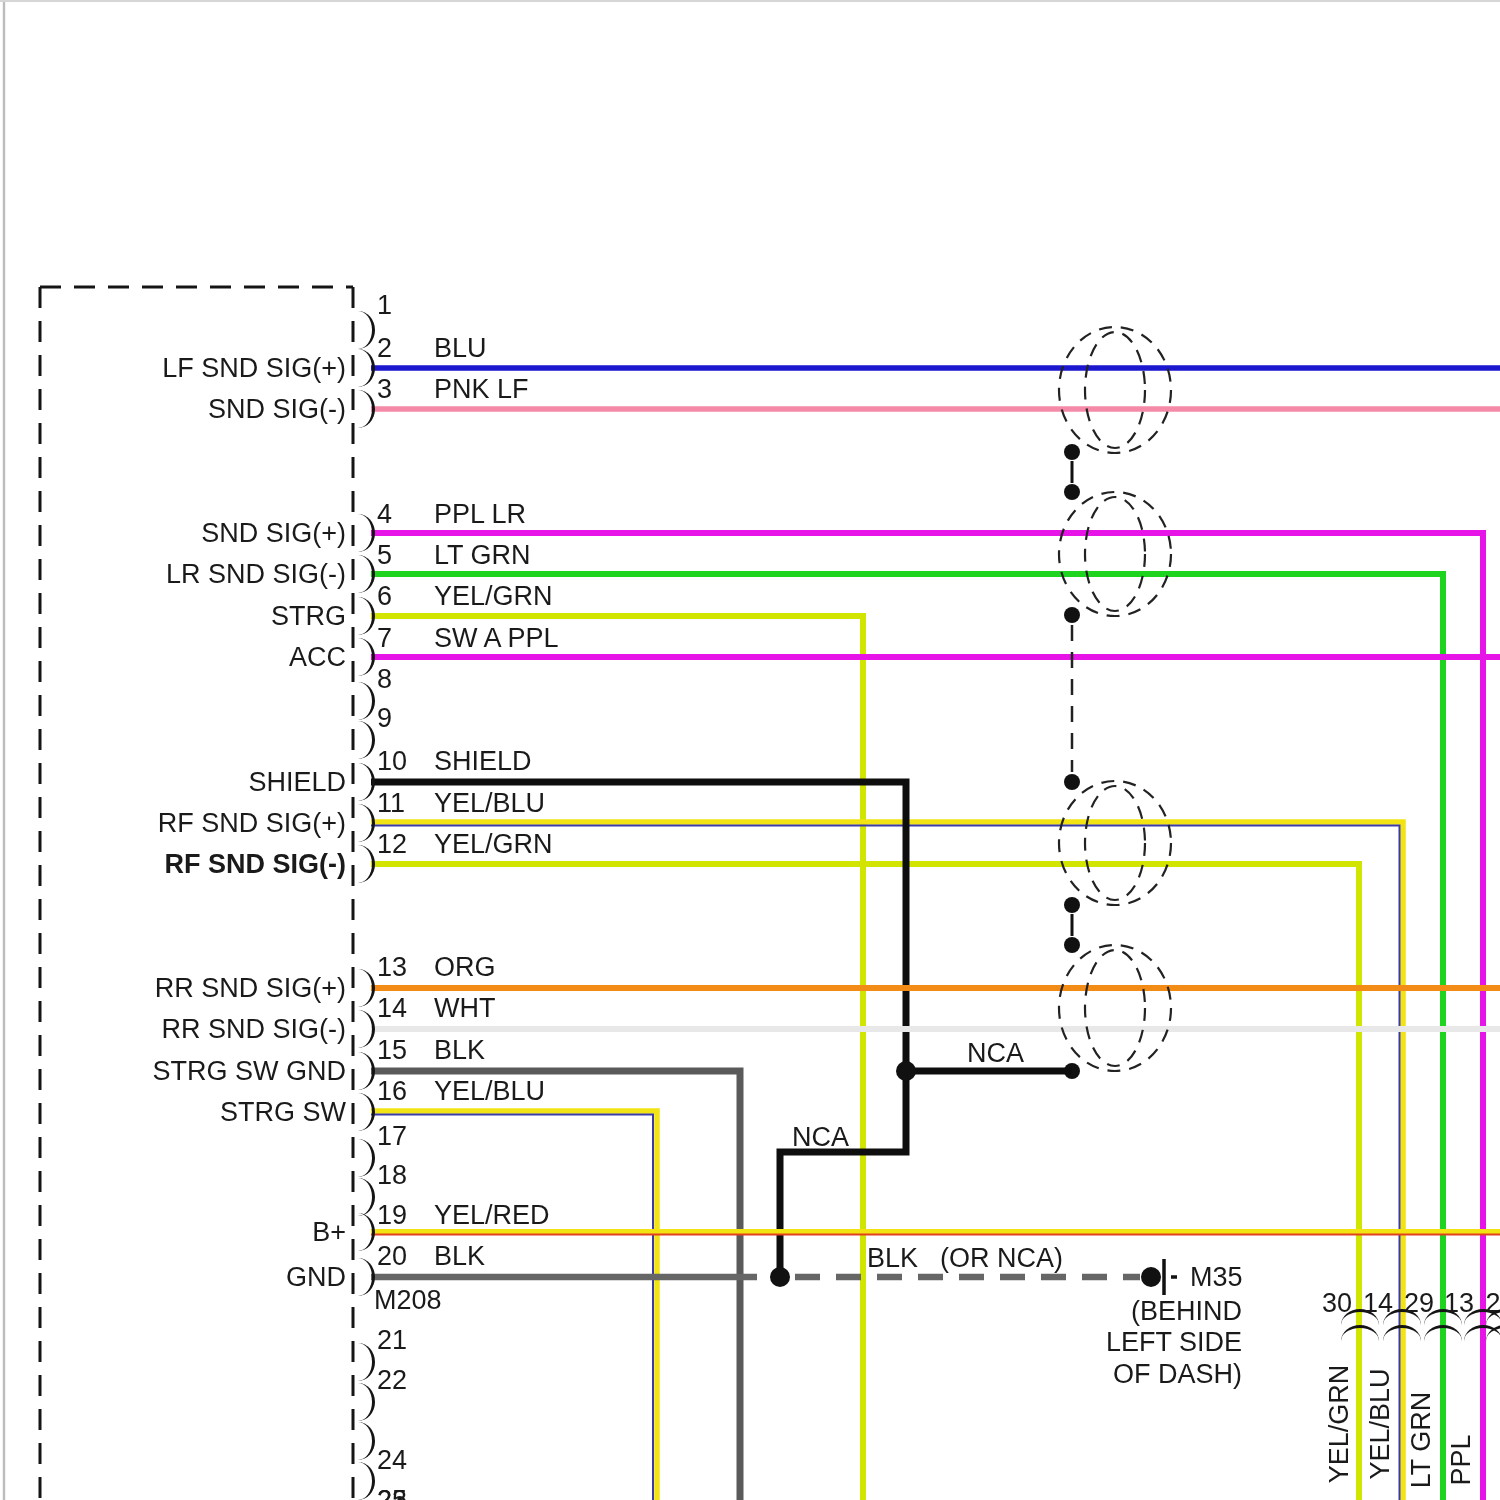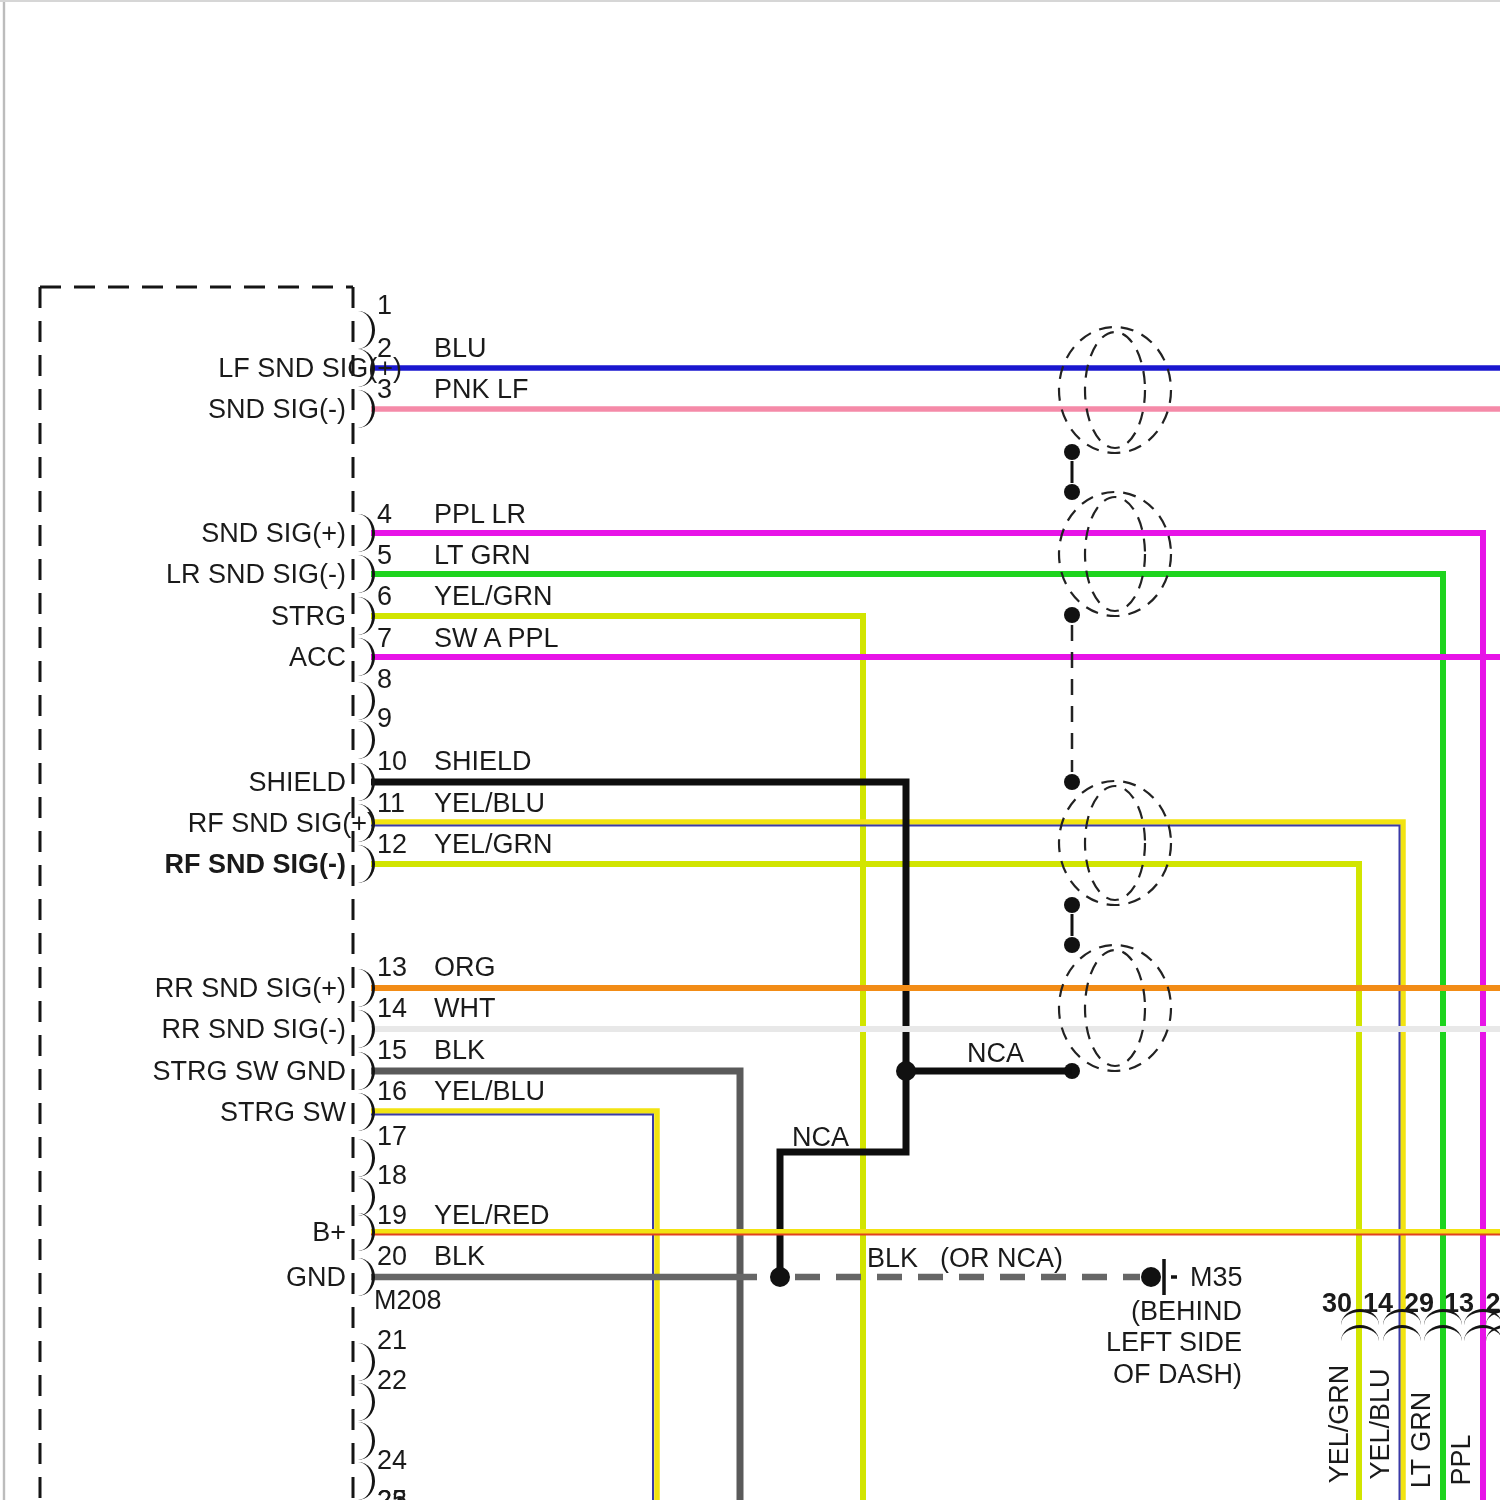--- a/index.html
+++ b/index.html
@@ -7,21 +7,21 @@
          font-family:"Liberation Sans", sans-serif;color:#1a1a1a;}
   #wiresvg{position:absolute;left:0;top:0;}
   .lbl{position:absolute;font-size:27px;line-height:30px;white-space:nowrap;color:#1a1a1a;}
   .sig{position:absolute;font-size:27px;line-height:32px;white-space:nowrap;text-align:right;color:#1a1a1a;}
   .pinsym{position:absolute;width:17px;height:38px;border-right:3.2px solid #141414;
           border-top-right-radius:17px 19px;border-bottom-right-radius:17px 19px;}
   .barc{position:absolute;width:38px;height:16px;border-top:3.4px solid #141414;
         border-top-left-radius:19px 16px;border-top-right-radius:19px 16px;}
   .rot{position:absolute;font-size:27px;line-height:28px;white-space:nowrap;
        transform:translate(-50%,-50%) rotate(-90deg);color:#1a1a1a;}
-  .ctr{transform:translateX(-50%);font-weight:bold;}
+  .ctr{transform:translateX(-50%);}
 </style>
 </head>
 <body>
 
 <div id="stage">
 
   <svg id="wiresvg" width="1500" height="1500" viewBox="0 0 1500 1500">
 
     <line x1="4" y1="0" x2="4" y2="1500" stroke="#bcbcbc" stroke-width="2.4"></line>
     <line x1="0" y1="1" x2="1500" y2="1" stroke="#d6d6d6" stroke-width="2"></line>
@@ -89,21 +89,21 @@
     <circle cx="1151" cy="1277" r="10" fill="#111111"></circle>
     <line x1="1164" y1="1259" x2="1164" y2="1295" stroke="#111111" stroke-width="3.5"></line>
     <line x1="1171" y1="1277" x2="1177" y2="1277" stroke="#111111" stroke-width="3.5"></line>
   </svg>
 
   <div id="pin-layer">
       <div class="lbl" style="left: 377px; top: 290px;">1</div>
       <div class="pinsym" style="left: 355px; top: 311px;"></div>
       <div class="lbl" style="left: 377px; top: 333px;">2</div>
       <div class="pinsym" style="left: 355px; top: 349px;"></div>
-      <div class="sig" style="right: 1098px; top: 352px; text-align: center;">LF SND SIG(+)</div>
+      <div class="sig" style="right: 1154px; top: 352px; text-align: center;">LF SND SIG(+)</div>
       <div class="lbl" style="left: 434px; top: 333px;">BLU</div>
       <div class="lbl" style="left: 377px; top: 374px;">3</div>
       <div class="pinsym" style="left: 355px; top: 390px;"></div>
       <div class="sig" style="right: 1154px; top: 393px;">SND SIG(-)</div>
       <div class="lbl" style="left: 434px; top: 374px;">PNK LF</div>
       <div class="lbl" style="left: 377px; top: 499px;">4</div>
       <div class="pinsym" style="left: 355px; top: 514px;"></div>
       <div class="sig" style="right: 1154px; top: 517px;">SND SIG(+)</div>
       <div class="lbl" style="left: 434px; top: 499px;">PPL LR</div>
       <div class="lbl" style="left: 377px; top: 540px;">5</div>
@@ -121,21 +121,21 @@
       <div class="lbl" style="left: 377px; top: 664px;">8</div>
       <div class="pinsym" style="left: 355px; top: 682px;"></div>
       <div class="lbl" style="left: 377px; top: 703px;">9</div>
       <div class="pinsym" style="left: 355px; top: 721px;"></div>
       <div class="lbl" style="left: 377px; top: 746px;">10</div>
       <div class="pinsym" style="left: 355px; top: 763px;"></div>
       <div class="sig" style="right: 1154px; top: 766px;">SHIELD</div>
       <div class="lbl" style="left: 434px; top: 746px;">SHIELD</div>
       <div class="lbl" style="left: 377px; top: 788px;">11</div>
       <div class="pinsym" style="left: 355px; top: 804px;"></div>
-      <div class="sig" style="right: 1124px; top: 807px;">RF SND SIG(+)</div>
+      <div class="sig" style="right: 1154px; top: 807px;">RF SND SIG(+)</div>
       <div class="lbl" style="left: 434px; top: 788px;">YEL/BLU</div>
       <div class="lbl" style="left: 377px; top: 829px;">12</div>
       <div class="pinsym" style="left: 355px; top: 845px;"></div>
       <div class="sig" style="right: 1154px; top: 848px; font-weight: bold;">RF SND SIG(-)</div>
       <div class="lbl" style="left: 434px; top: 829px;">YEL/GRN</div>
       <div class="lbl" style="left: 377px; top: 952px;">13</div>
       <div class="pinsym" style="left: 355px; top: 969px;"></div>
       <div class="sig" style="right: 1154px; top: 972px;">RR SND SIG(+)</div>
       <div class="lbl" style="left: 434px; top: 952px;">ORG</div>
       <div class="lbl" style="left: 377px; top: 993px;">14</div>

